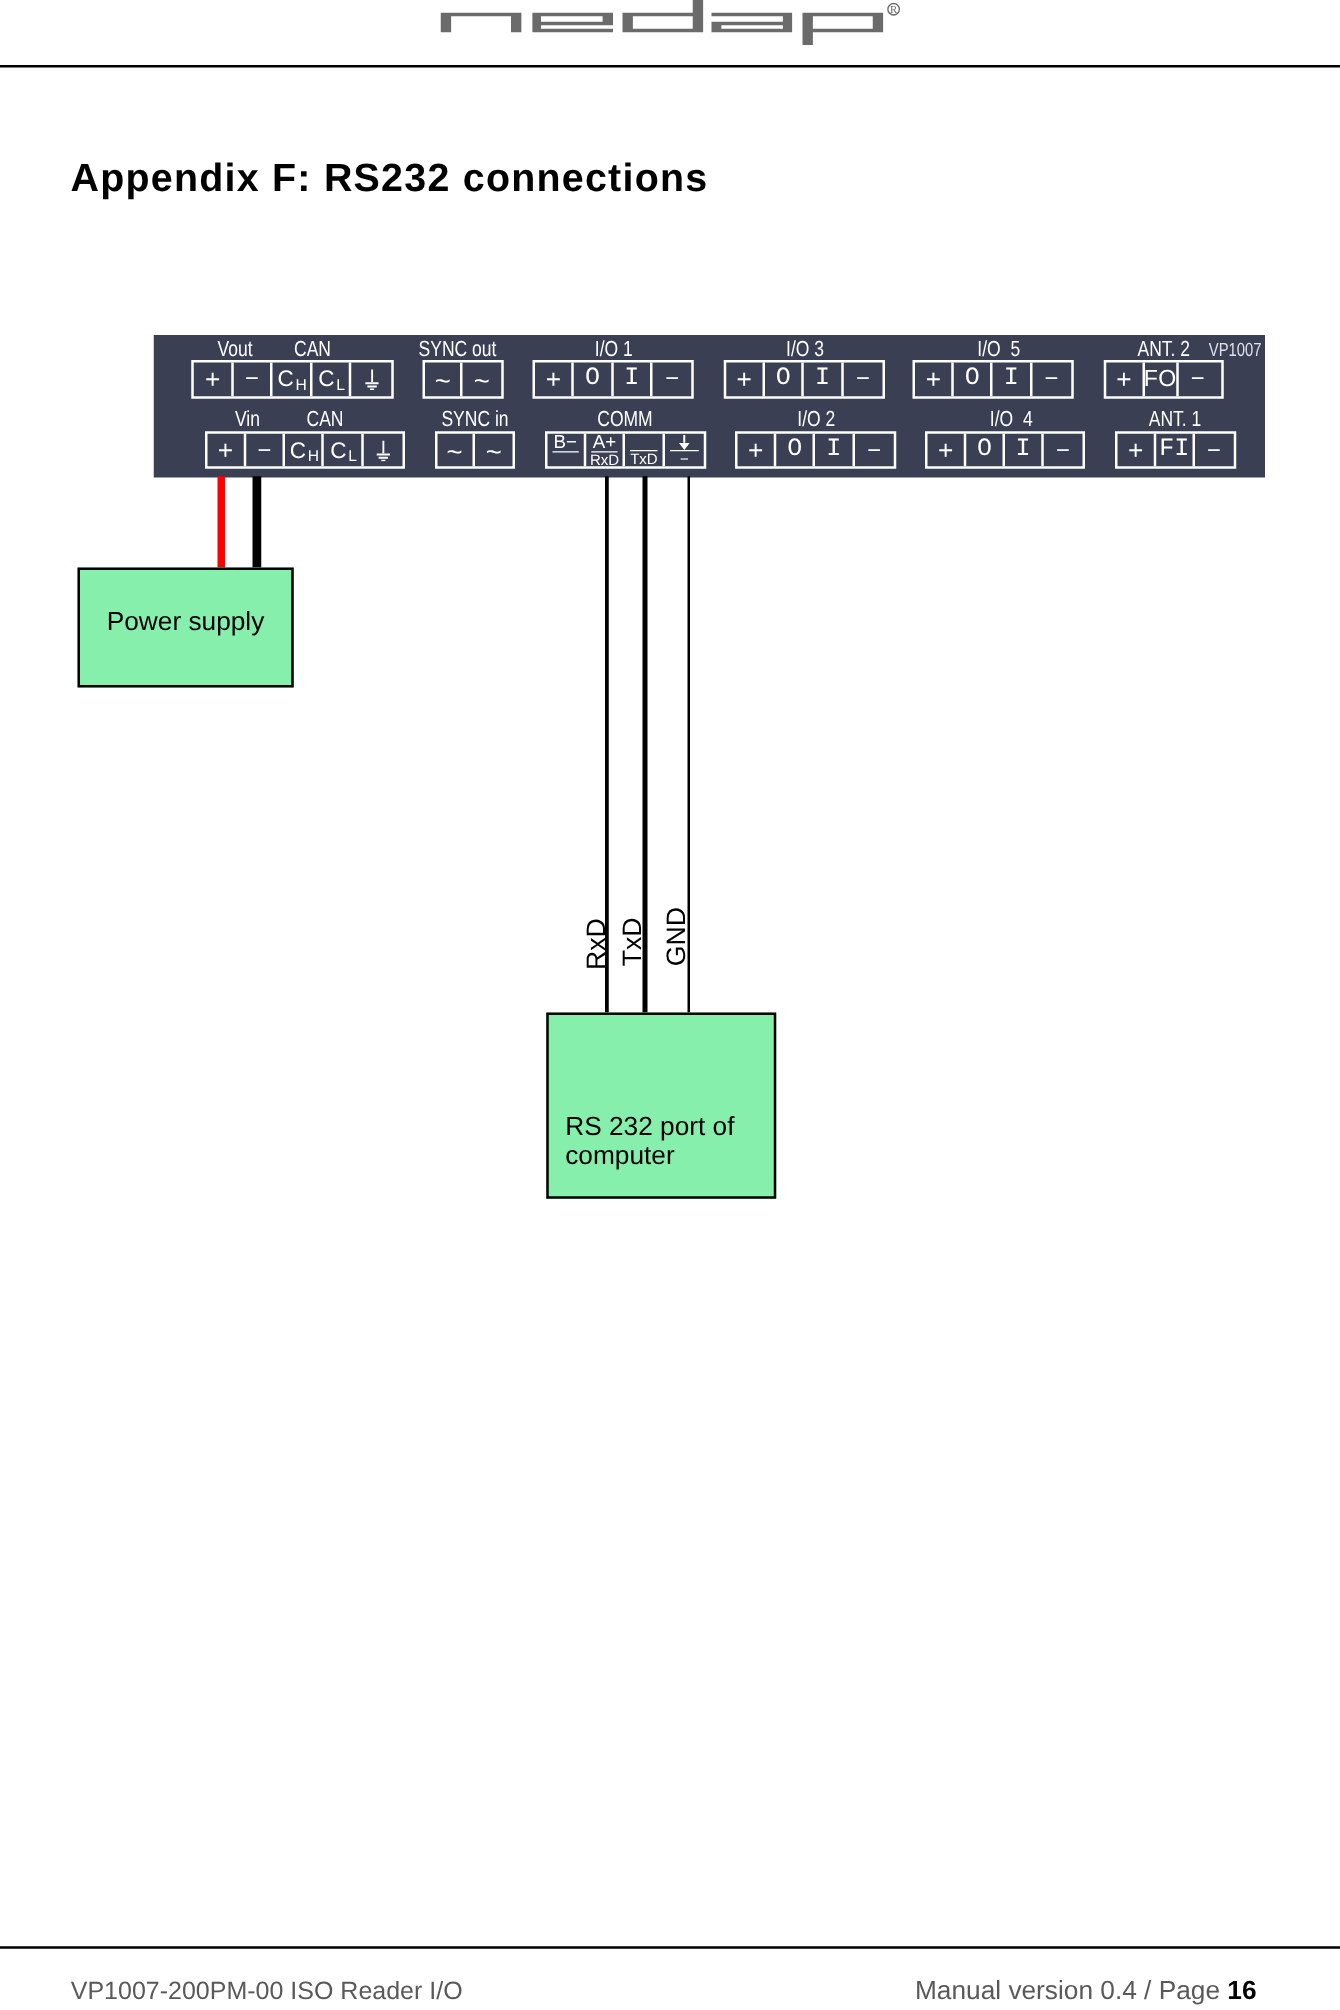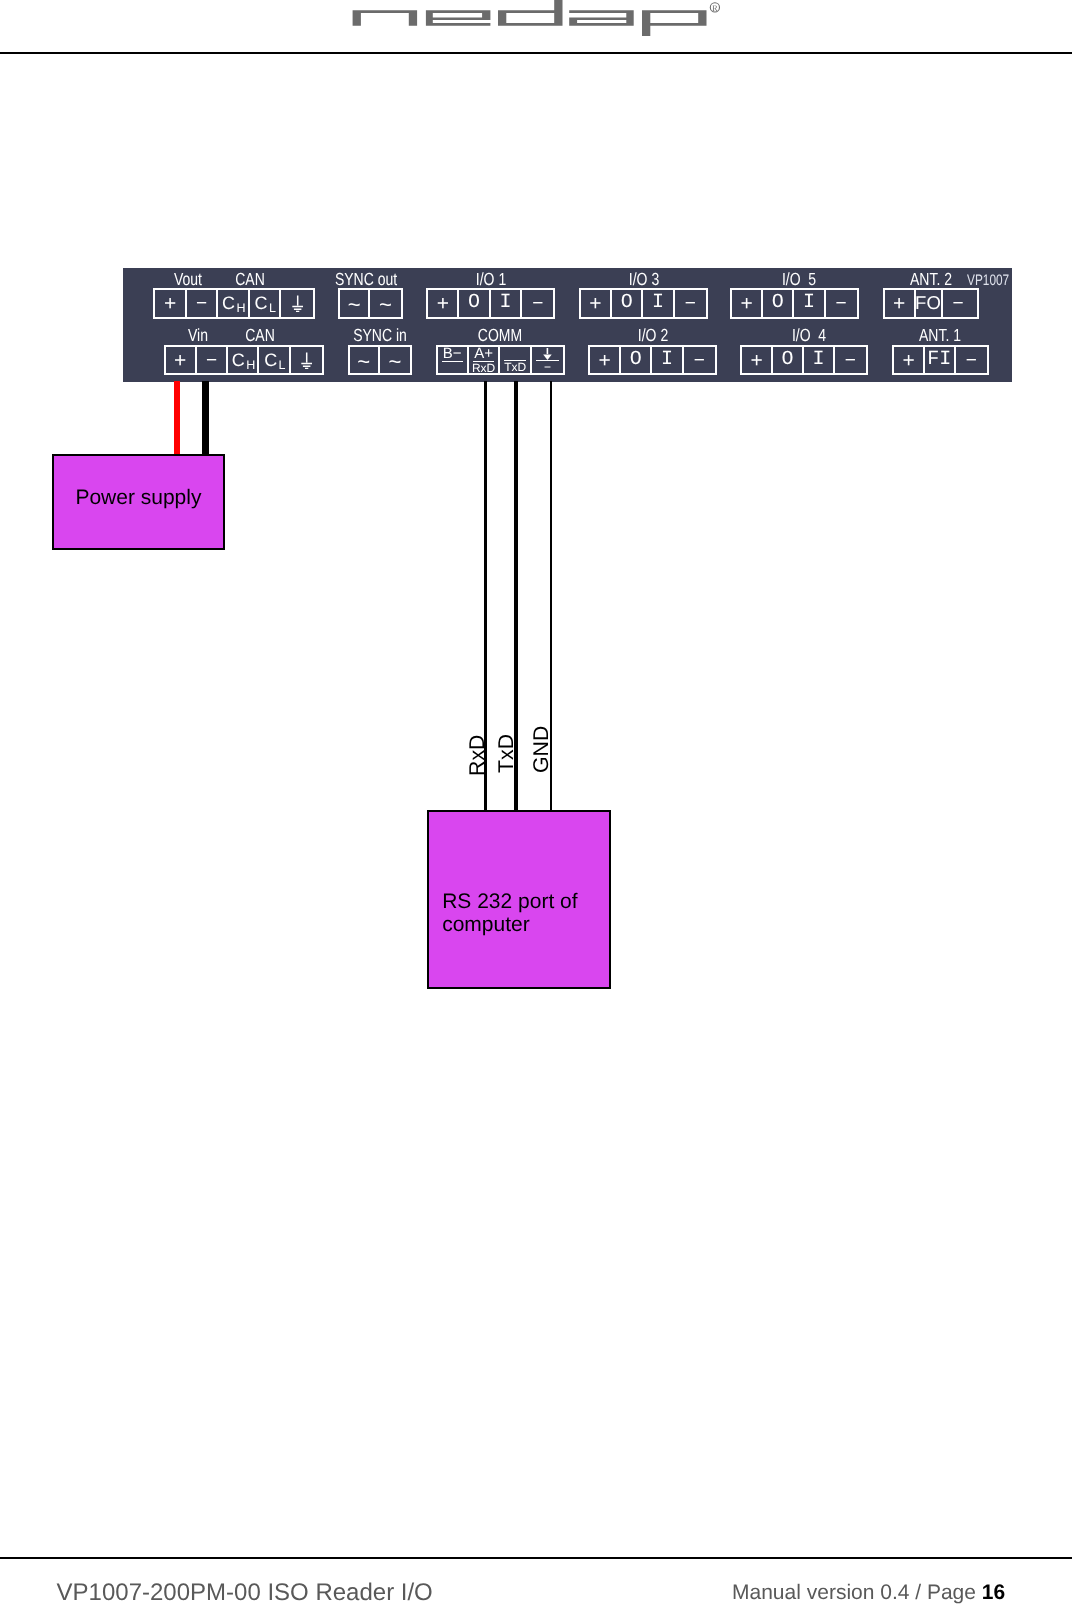--- a/index.html
+++ b/index.html
@@ -43,36 +43,36 @@
       width:100%;height:100%;box-sizing:border-box;padding:0 4.1px;overflow:hidden;}
   .ovt{height:14.4px;display:flex;align-items:center;justify-content:center;
        border-bottom:1.6px solid #fff;font-size:15px;line-height:14.4px;}
   .ovb{height:12px;display:flex;align-items:center;justify-content:center;font-size:12px;
        line-height:12px;}
 
   
   .wire{position:absolute;}
 
   
-  .dbox{position:absolute;border:1.5px solid #000;box-sizing:border-box;background:#d946ef;}
+  .dbox{position:absolute;border:1.5px solid #000;box-sizing:border-box;background:#86efac;margin-left:10px;}
   .dbox .txt{position:absolute;font-size:19px;line-height:24px;color:#000;}
 
   .vlabel{position:absolute;font-size:21.3px;line-height:21.3px;color:#000;white-space:nowrap;
           transform-origin:0 0;transform:rotate(-90deg);}
 
   
   #specbox{position:absolute;left:121.6px;top:1103.9px;width:531px;height:185.7px;
            border:1.8px solid #000;box-sizing:border-box;background:#fff;}
   #specbox .line{position:absolute;left:17.9px;font-size:21px;line-height:21px;color:#000;white-space:nowrap;}
   #specbox .u{text-decoration:underline;text-underline-offset:4px;text-decoration-thickness:1.6px;}
   sup.sq{font-size:13px;vertical-align:super;line-height:0;}
 
   
   #footer-rule{position:absolute;left:0;top:1557.2px;width:1072px;height:2.2px;background:#000;}
-  #footer-left{position:absolute;left:56.6px;top:1583.3px;font-size:24px;line-height:20.8px;
+  #footer-left{position:absolute;left:56.6px;top:1583.3px;font-size:20px;line-height:20.8px;
                color:#595959;white-space:nowrap;}
   #footer-right{position:absolute;left:732.0px;top:1583.3px;font-size:21px;line-height:20.8px;
                 color:#595959;white-space:nowrap;}
   #footer-right b{font-weight:bold;color:#000;}
 </style>
 </head>
 <body>
 
 <div class="page">
 
@@ -99,20 +99,21 @@
                                          M642.0,25.7 H650.3 V36.0 H642.0 Z
                                          M650.3,13.0 H698.2 V23.0 H650.3 Z"></path>
     </g>
     <g fill="none" stroke="#6b6b6b">
       <circle cx="714.9" cy="7.4" r="4.6" stroke-width="1.1"></circle>
       <text x="714.9" y="10.6" font-family="Liberation Serif, serif" font-size="8.6" fill="#6b6b6b" stroke="none" text-anchor="middle">R</text>
     </g>
   </svg>
   <div id="header-rule"></div>
 
+  <div id="page-title">Appendix F: RS232 connections</div>
 
   <div id="device" style="background: rgb(59, 63, 84);">
     <div id="device-groups">
         <div class="row" style="left: 30.4px; top: 20.2px; width: 161.4px; height: 30.4px;">
           <div class="cell plus" style="width: 31.64px;">+</div>
           <div class="cell minus" style="width: 31.64px;">−</div>
           <div class="cell" style="width: 31.64px;">C<sub>H</sub></div>
           <div class="cell" style="width: 31.64px;">C<sub>L</sub></div>
           <div class="cell" style="width: 31.64px;">
             <svg viewBox="0 0 11 17" width="11" height="17">
@@ -238,21 +239,21 @@
     </div>
 
     <div class="wire" style="left:483.8px;top:381px;width:3.6px;height:429px;background:#000;"></div>
     <div class="wire" style="left:514.3px;top:381px;width:3.4px;height:429px;background:#000;"></div>
     <div class="wire" style="left:549.8px;top:381px;width:2.5px;height:429px;background:#000;"></div>
 
     <div class="vlabel" style="left:466.5px;top:775.5px;">RxD</div>
     <div class="vlabel" style="left:496px;top:772.5px;">TxD</div>
     <div class="vlabel" style="left:530.5px;top:772.5px;">GND</div>
 
-    <div class="dbox" style="left:427px;top:809.5px;width:184px;height:179px;border-width:2px;">
+    <div class="dbox" style="left:427px;top:809.5px;width:184px;height:149px;border-width:2px;">
       <div class="txt" style="left:13.2px;top:78.5px;font-size:21px;line-height:23px;width:152px;">RS 232 port of computer</div>
     </div>
   </div>
 
 
   <div id="footer-rule"></div>
   <div id="footer-left">VP1007-200PM-00 ISO Reader I/O</div>
   <div id="footer-right"><span>Manual version 0.4 / Page </span><b>16</b></div>
 
 </div>

